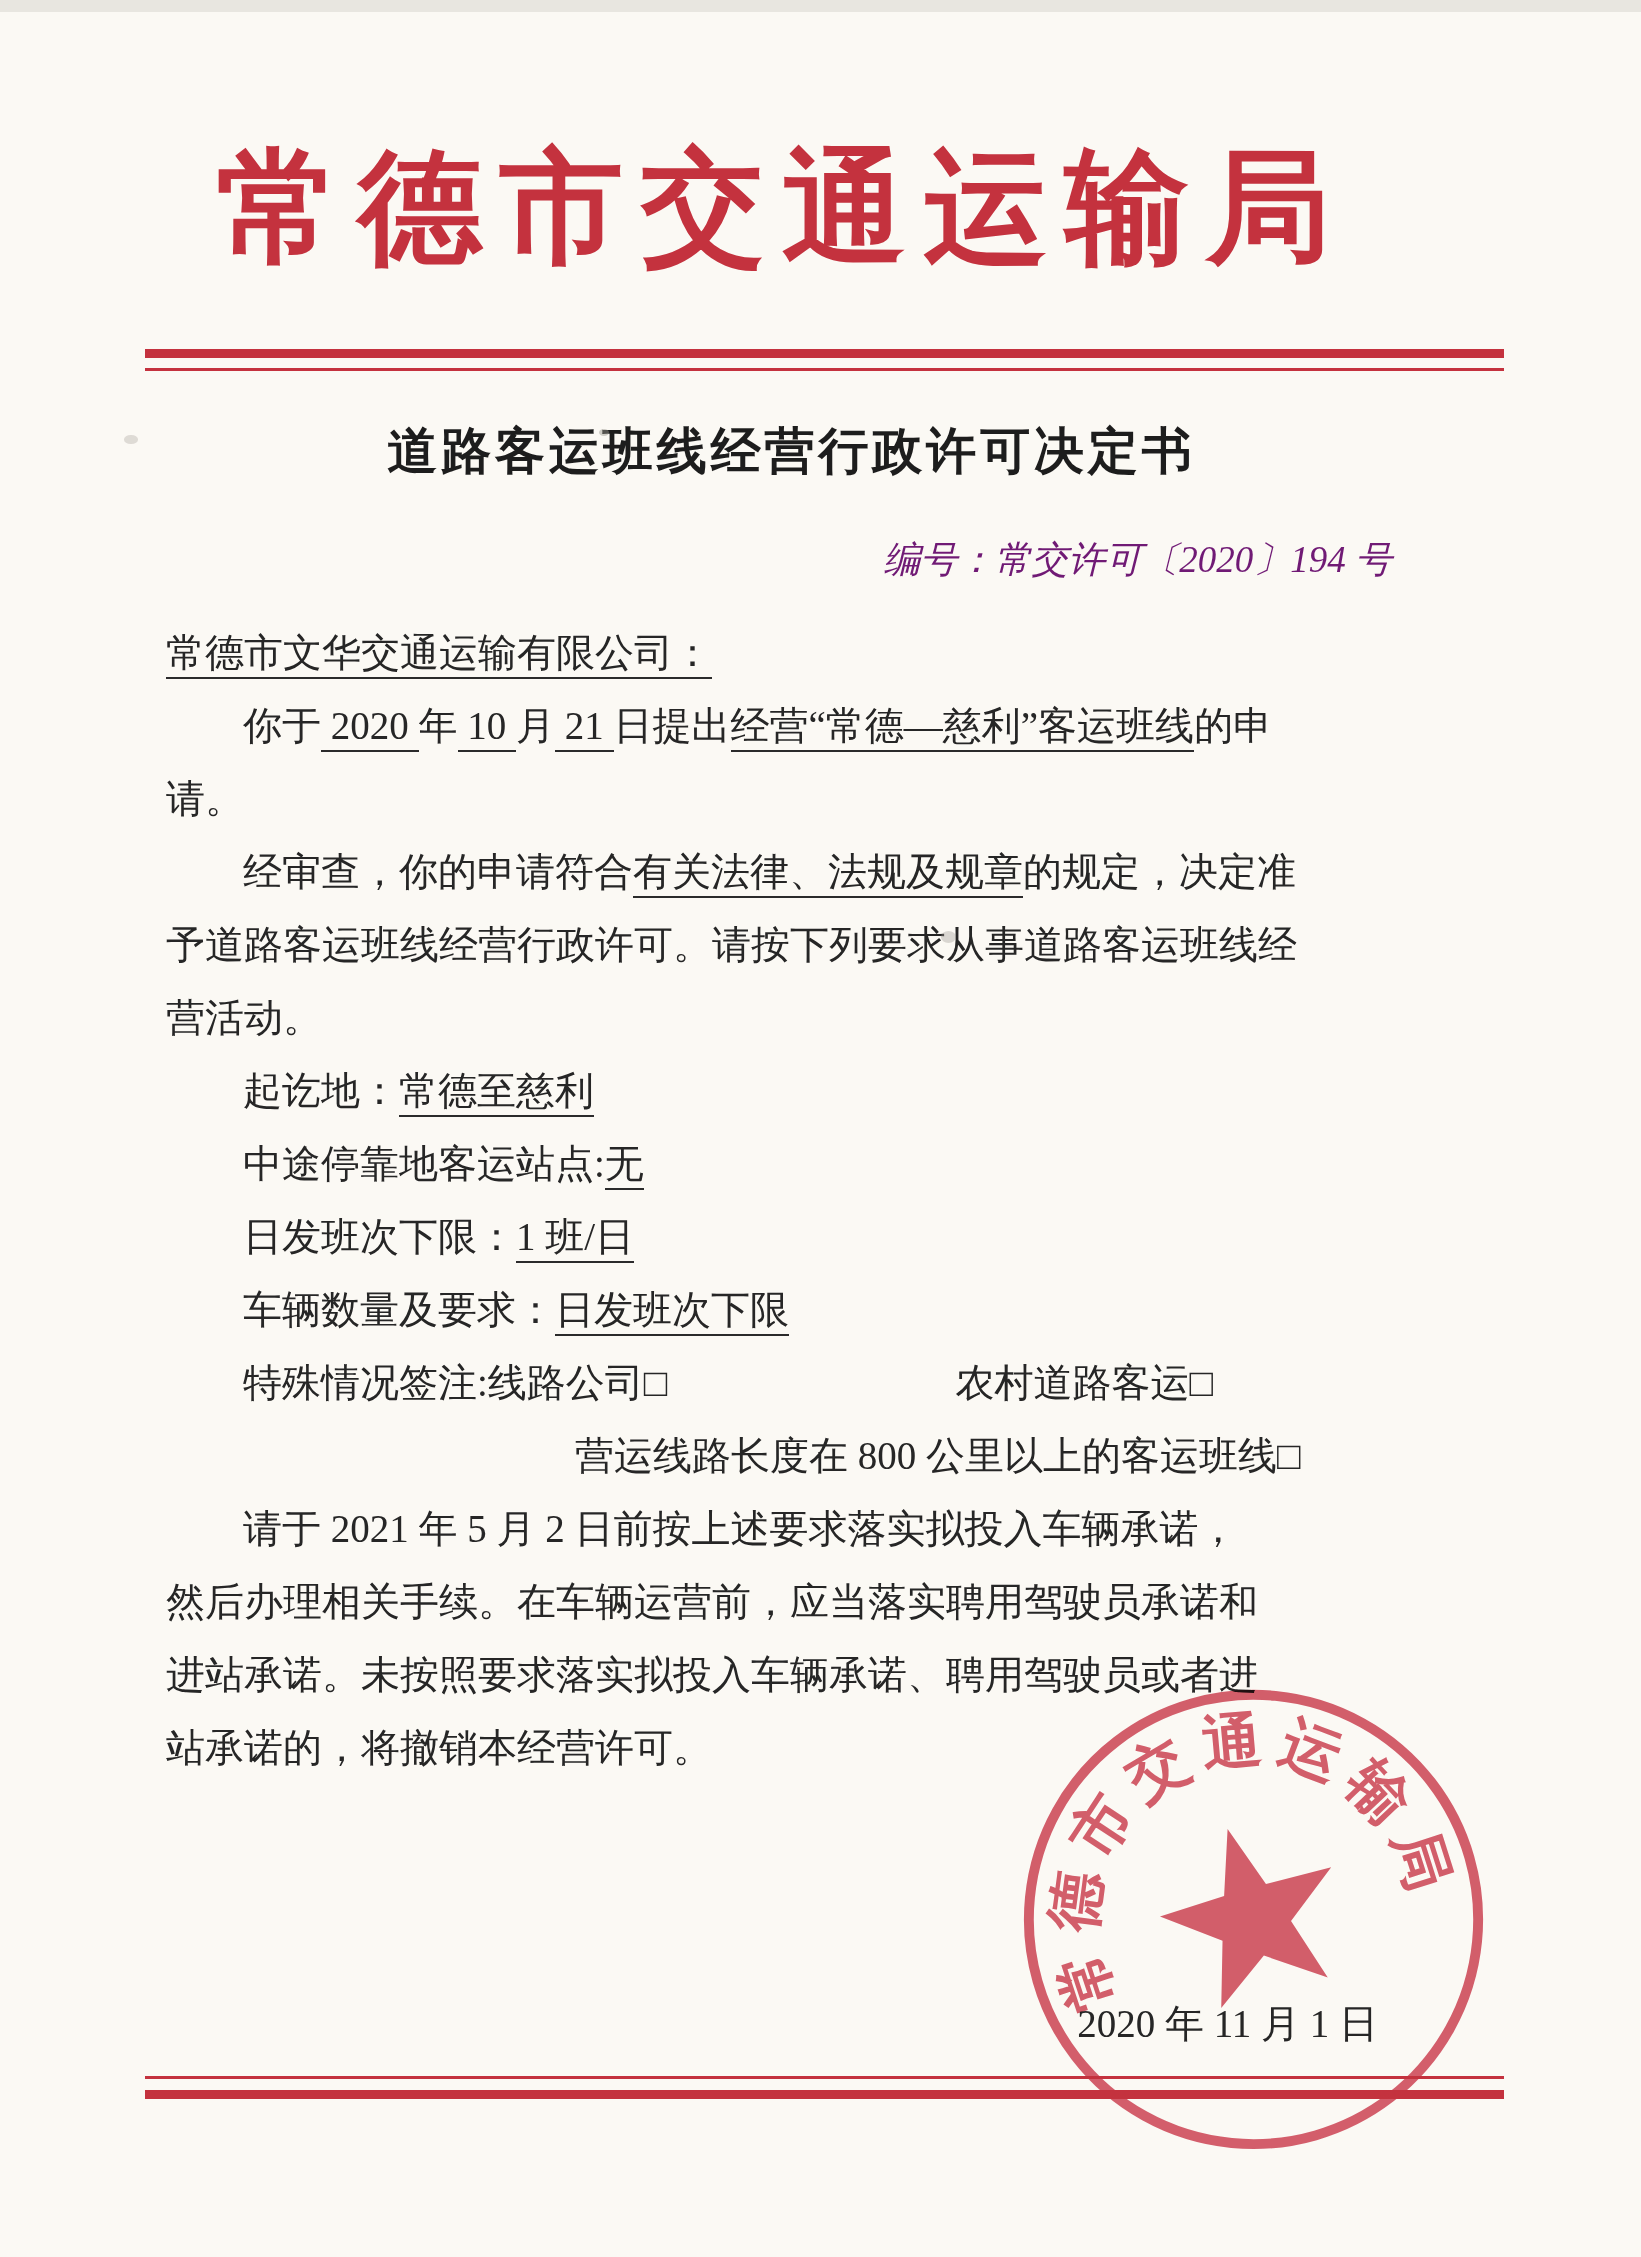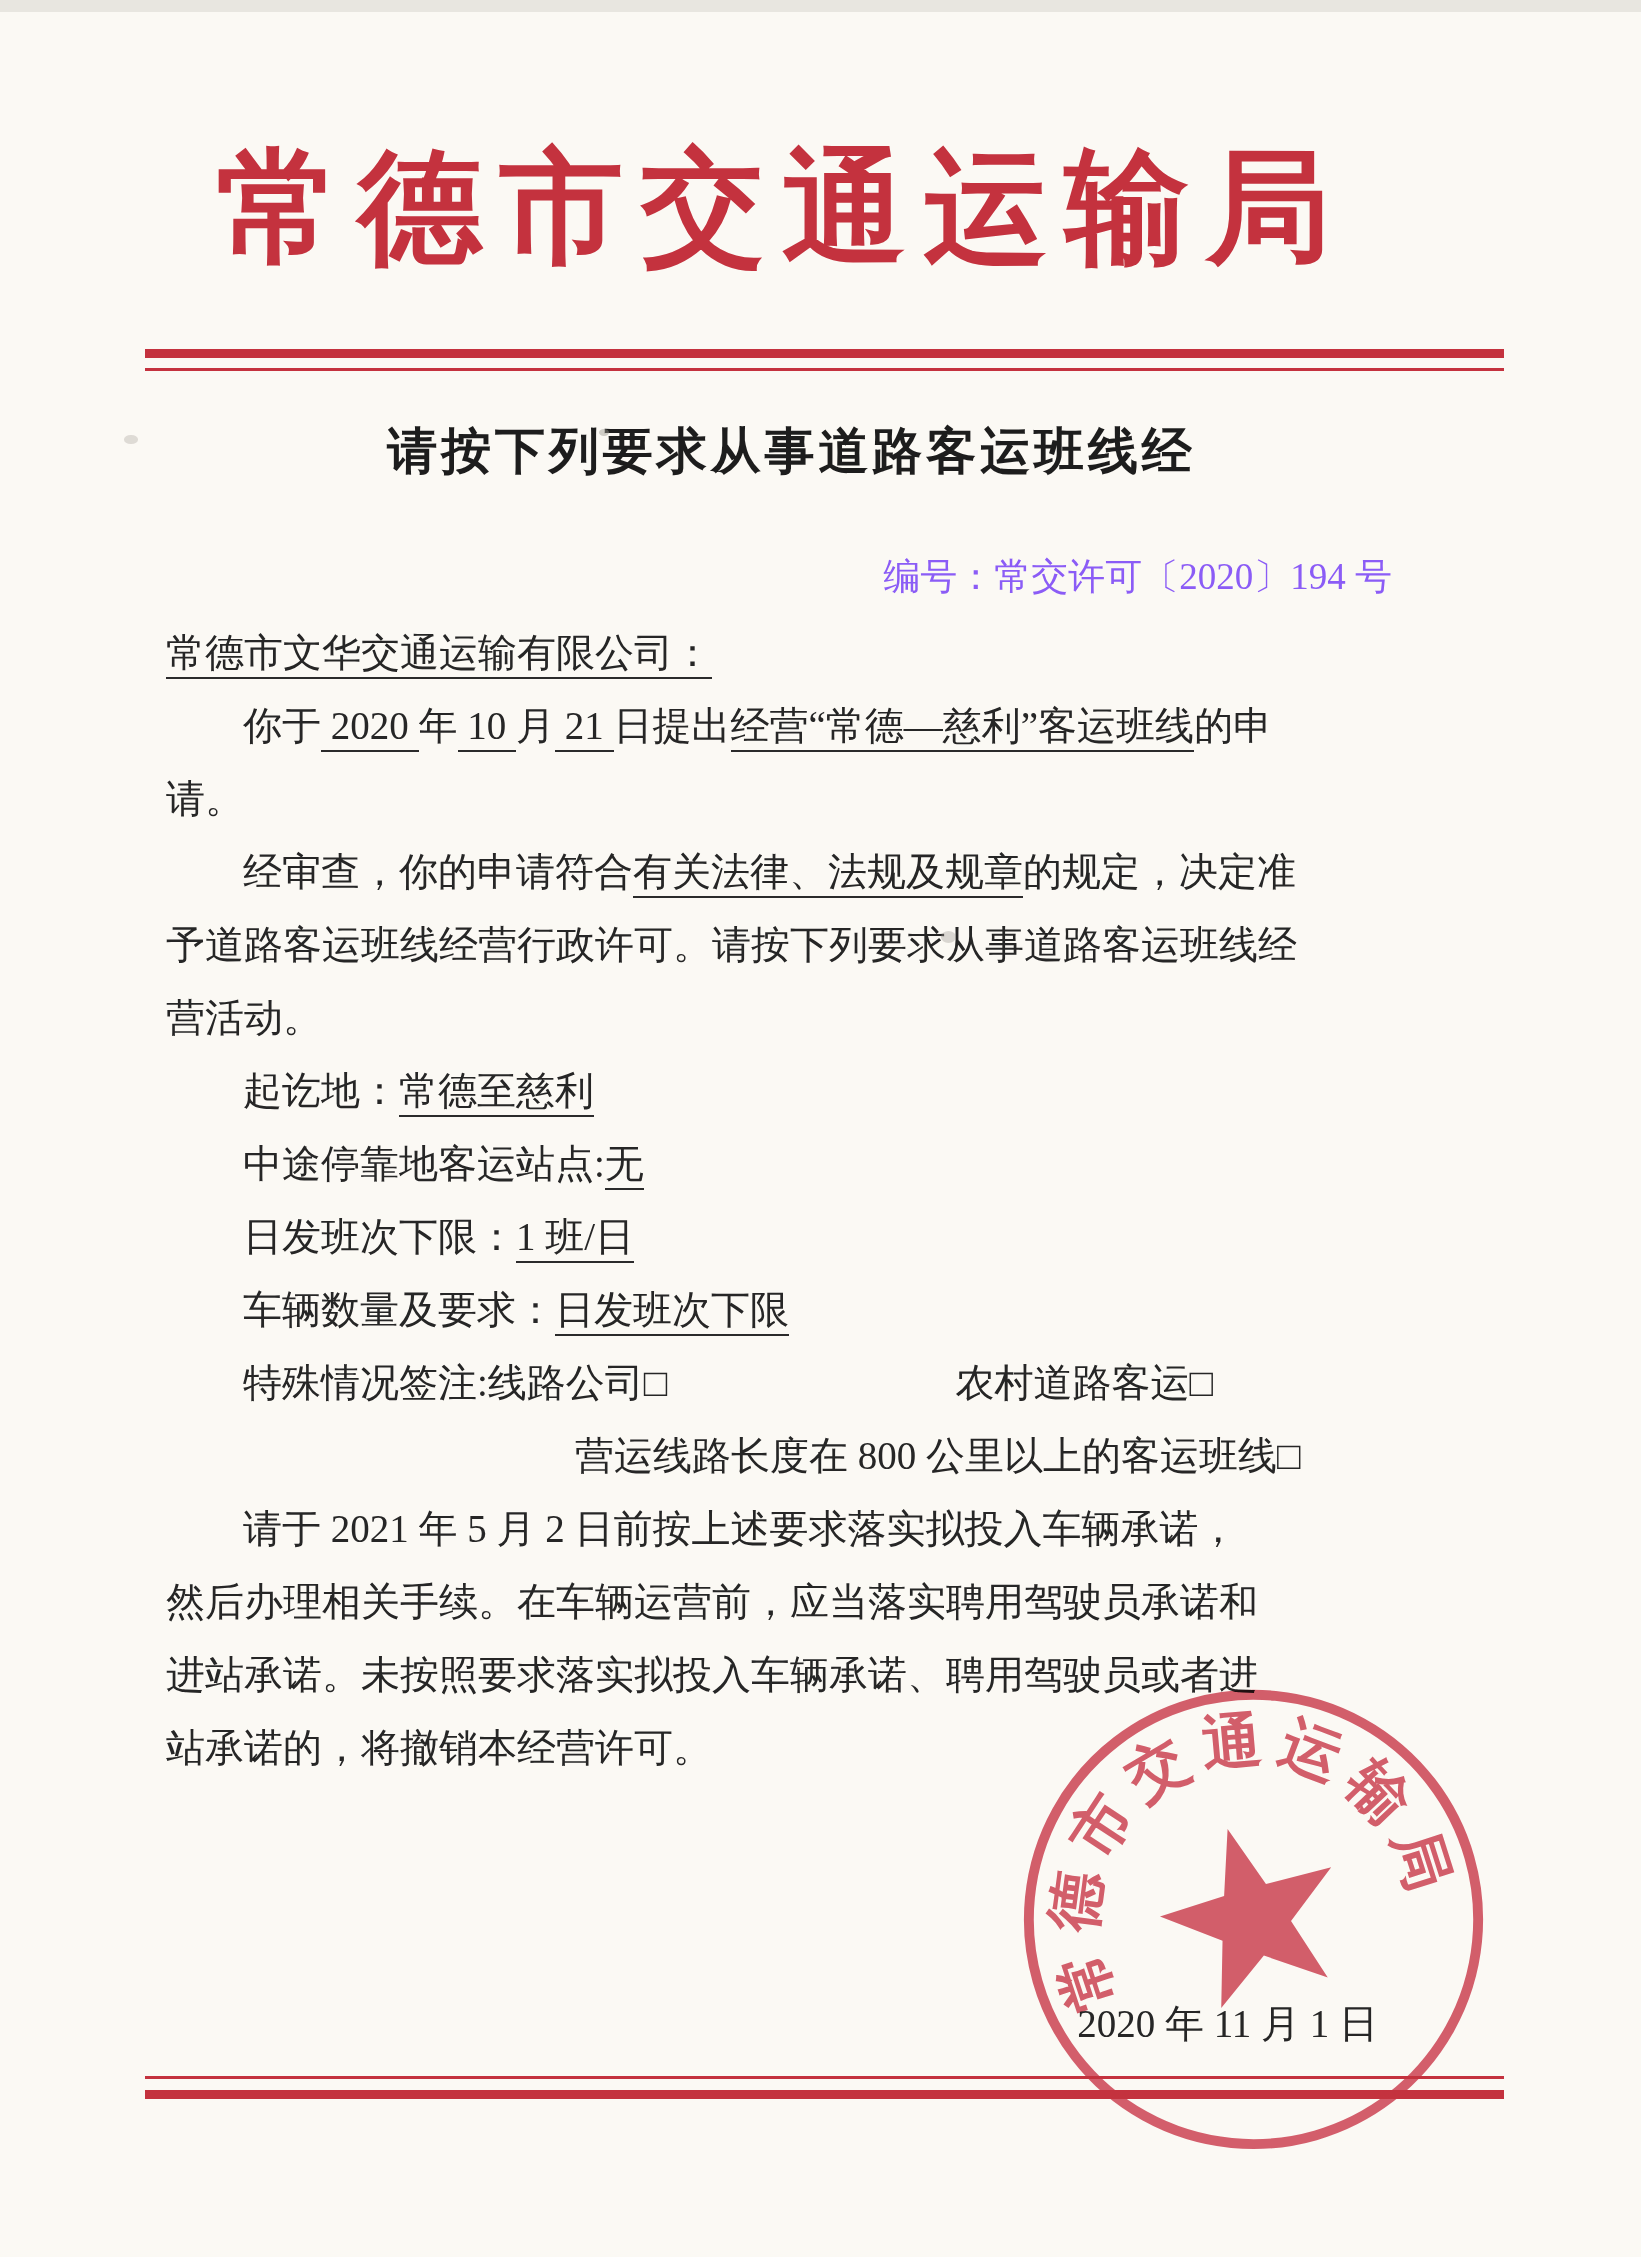--- a/index.html
+++ b/index.html
@@ -48,25 +48,26 @@
     width:1583px;
     text-align:center;
     font-size:50px;
     font-weight:bold;
     letter-spacing:3.9px;
     color:#1d1d1d;
     white-space:nowrap;
   }
   .doc-number{
     position:absolute;
-    top:540px;
+    top:523px;
     right:249px;
     font-size:37px;
-    color:#8b5cf6;
+    color:#701a75;
     white-space:nowrap;
+    font-style:italic;
   }
   
   .body-text{
     position:absolute;
     top:604px;
     left:166px;
     right:162px;
     font-size:39px;
     color:var(--text);
   }
@@ -112,21 +113,21 @@
 </head>
 <body>
 
 <div class="page">
 
   <div class="org-name">常德市交通运输局</div>
 
   <div class="rule rule-thick-top"></div>
   <div class="rule rule-thin-top"></div>
 
-  <div class="doc-title">请按下列要求从事道路客运班线经</div>
+  <div class="doc-title">道路客运班线经营行政许可决定书</div>
   <div class="doc-number">编号：常交许可〔2020〕194 号</div>
 
   <div class="body-text">
       <div class="line"><span class="u">常德市文华交通运输有限公司：</span></div>
       <div class="line indent"><span>你于</span><span class="u"> 2020 </span><span>年</span><span class="u"> 10 </span><span>月</span><span class="u"> 21 </span><span>日提出</span><span class="u">经营“常德—慈利”客运班线</span><span>的申</span></div>
       <div class="line"><span>请。</span></div>
       <div class="line indent"><span>经审查，你的申请符合</span><span class="u">有关法律、法规及规章</span><span>的规定，决定准</span></div>
       <div class="line"><span>予道路客运班线经营行政许可。请按下列要求从事道路客运班线经</span></div>
       <div class="line"><span>营活动。</span></div>
       <div class="line indent"><span>起讫地：</span><span class="u">常德至慈利</span></div>

